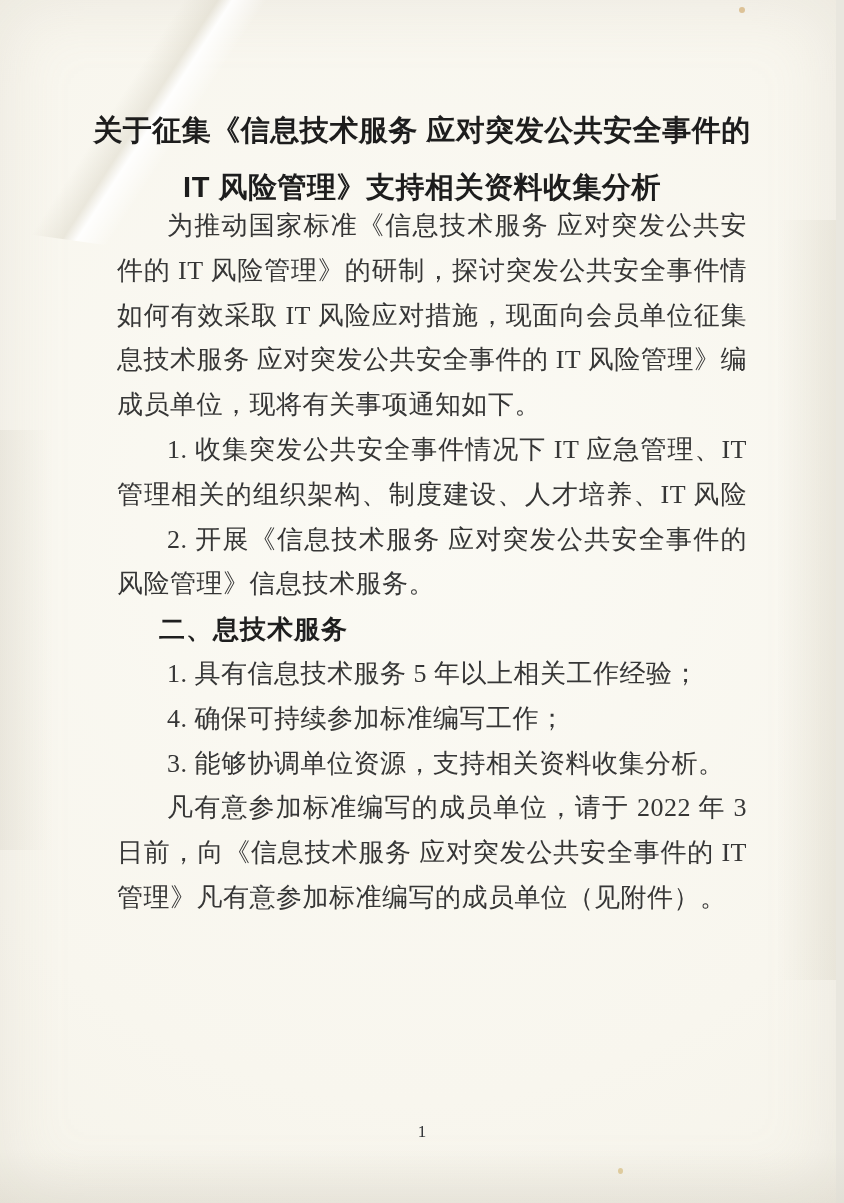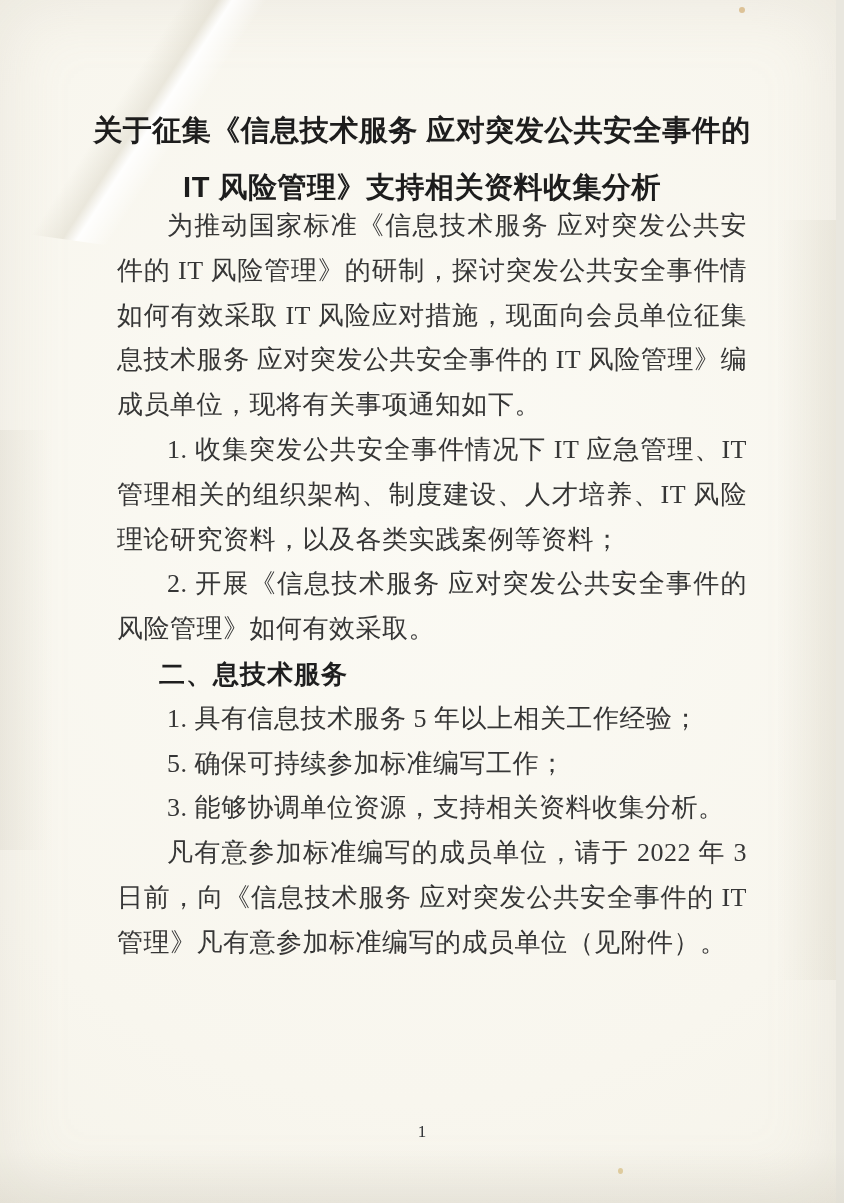--- a/index.html
+++ b/index.html
@@ -148,26 +148,25 @@
   </div>
 
   <div class="content">
     <div class="ln ind full">为推动国家标准《信息技术服务 应对突发公共安全事</div>
     <div class="ln full">件的 IT 风险管理》的研制，探讨突发公共安全事件情况下</div>
     <div class="ln full">如何有效采取 IT 风险应对措施，现面向会员单位征集《信</div>
     <div class="ln full">息技术服务 应对突发公共安全事件的 IT 风险管理》编写组</div>
     <div class="ln">成员单位，现将有关事项通知如下。</div>
     <div class="ln ind full">1. 收集突发公共安全事件情况下 IT 应急管理、IT 风险</div>
     <div class="ln full">管理相关的组织架构、制度建设、人才培养、IT 风险评估等</div>
-    <div class="ln">理论研究资料，以及各类实践案例等资料；</div>
     <div class="ln ind full">2. 开展《信息技术服务 应对突发公共安全事件的 IT</div>
-    <div class="ln">风险管理》如何有效采取。</div>
+    <div class="ln">风险管理》信息技术服务。</div>
     <div class="ln head">二、息技术服务</div>
     <div class="ln ind">1. 具有信息技术服务 5 年以上相关工作经验；</div>
-    <div class="ln ind">5. 确保可持续参加标准编写工作；</div>
+    <div class="ln ind">4. 确保可持续参加标准编写工作；</div>
     <div class="ln ind">3. 能够协调单位资源，支持相关资料收集分析。</div>
     <div class="ln ind full">凡有意参加标准编写的成员单位，请于 2022 年 3 月 15</div>
     <div class="ln full">日前，向《信息技术服务 应对突发公共安全事件的 IT 风险</div>
     <div class="ln">管理》凡有意参加标准编写的成员单位（见附件）。</div>
   </div>
 
   <div class="page-number">1</div>
 
 </div>
 

